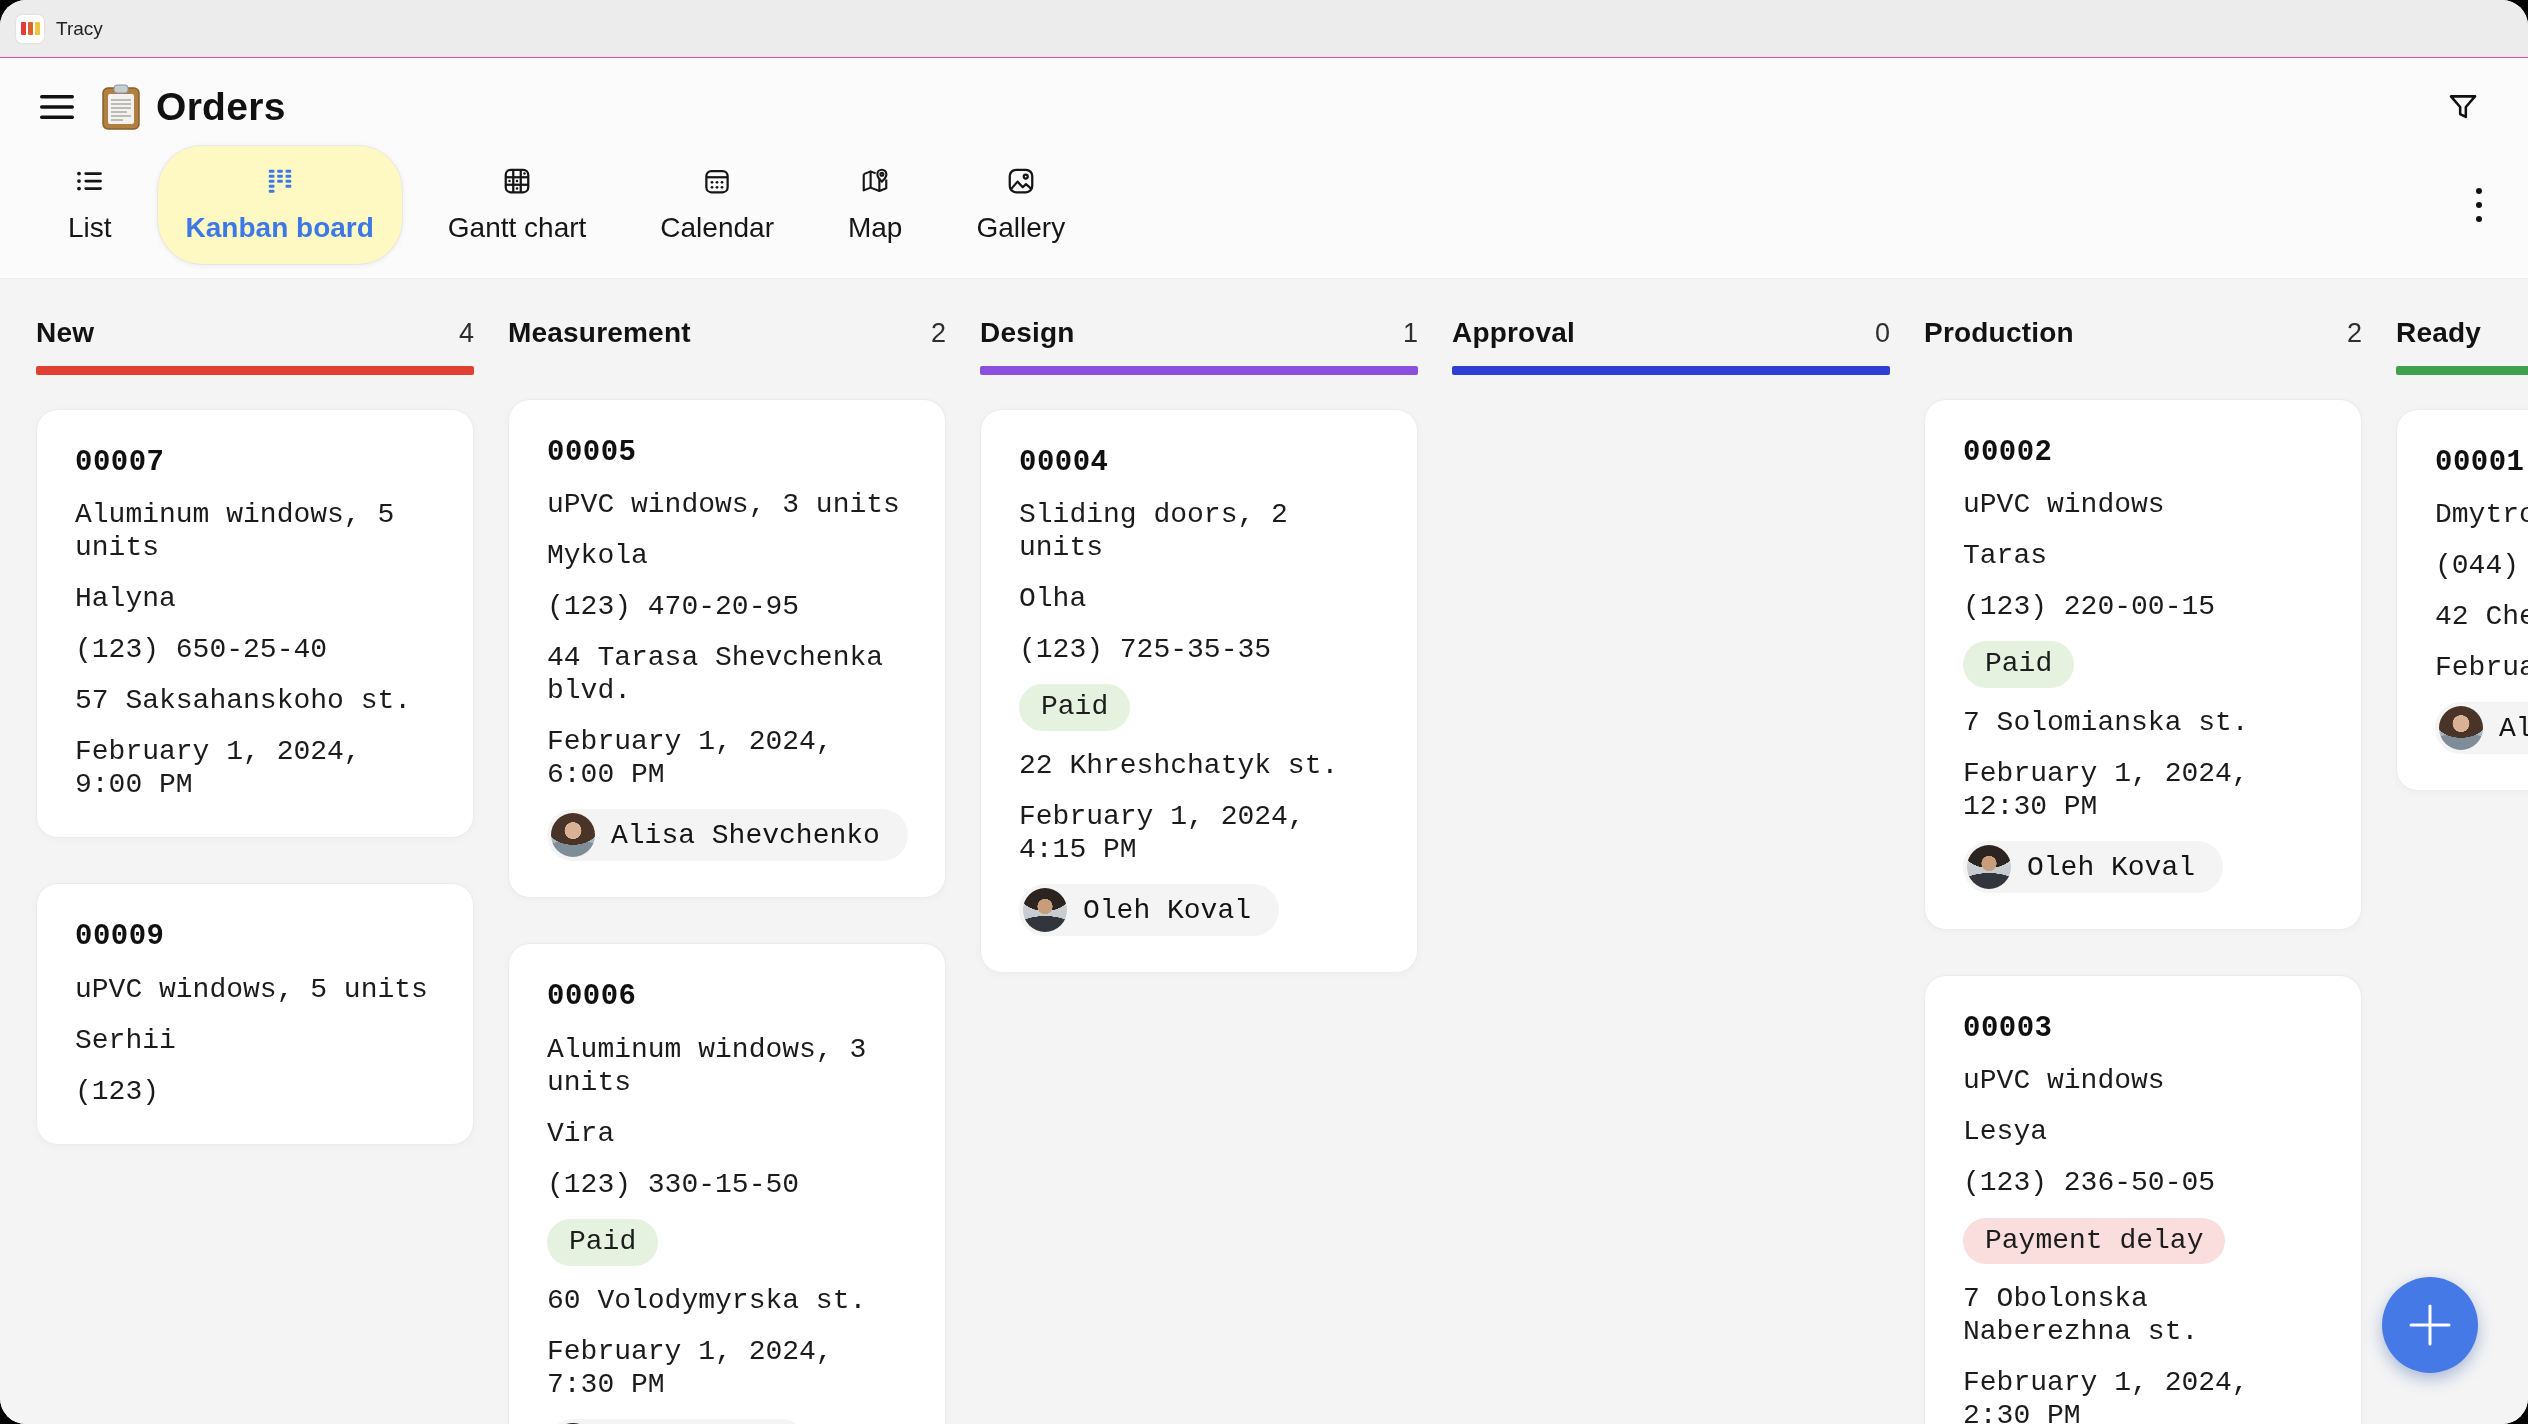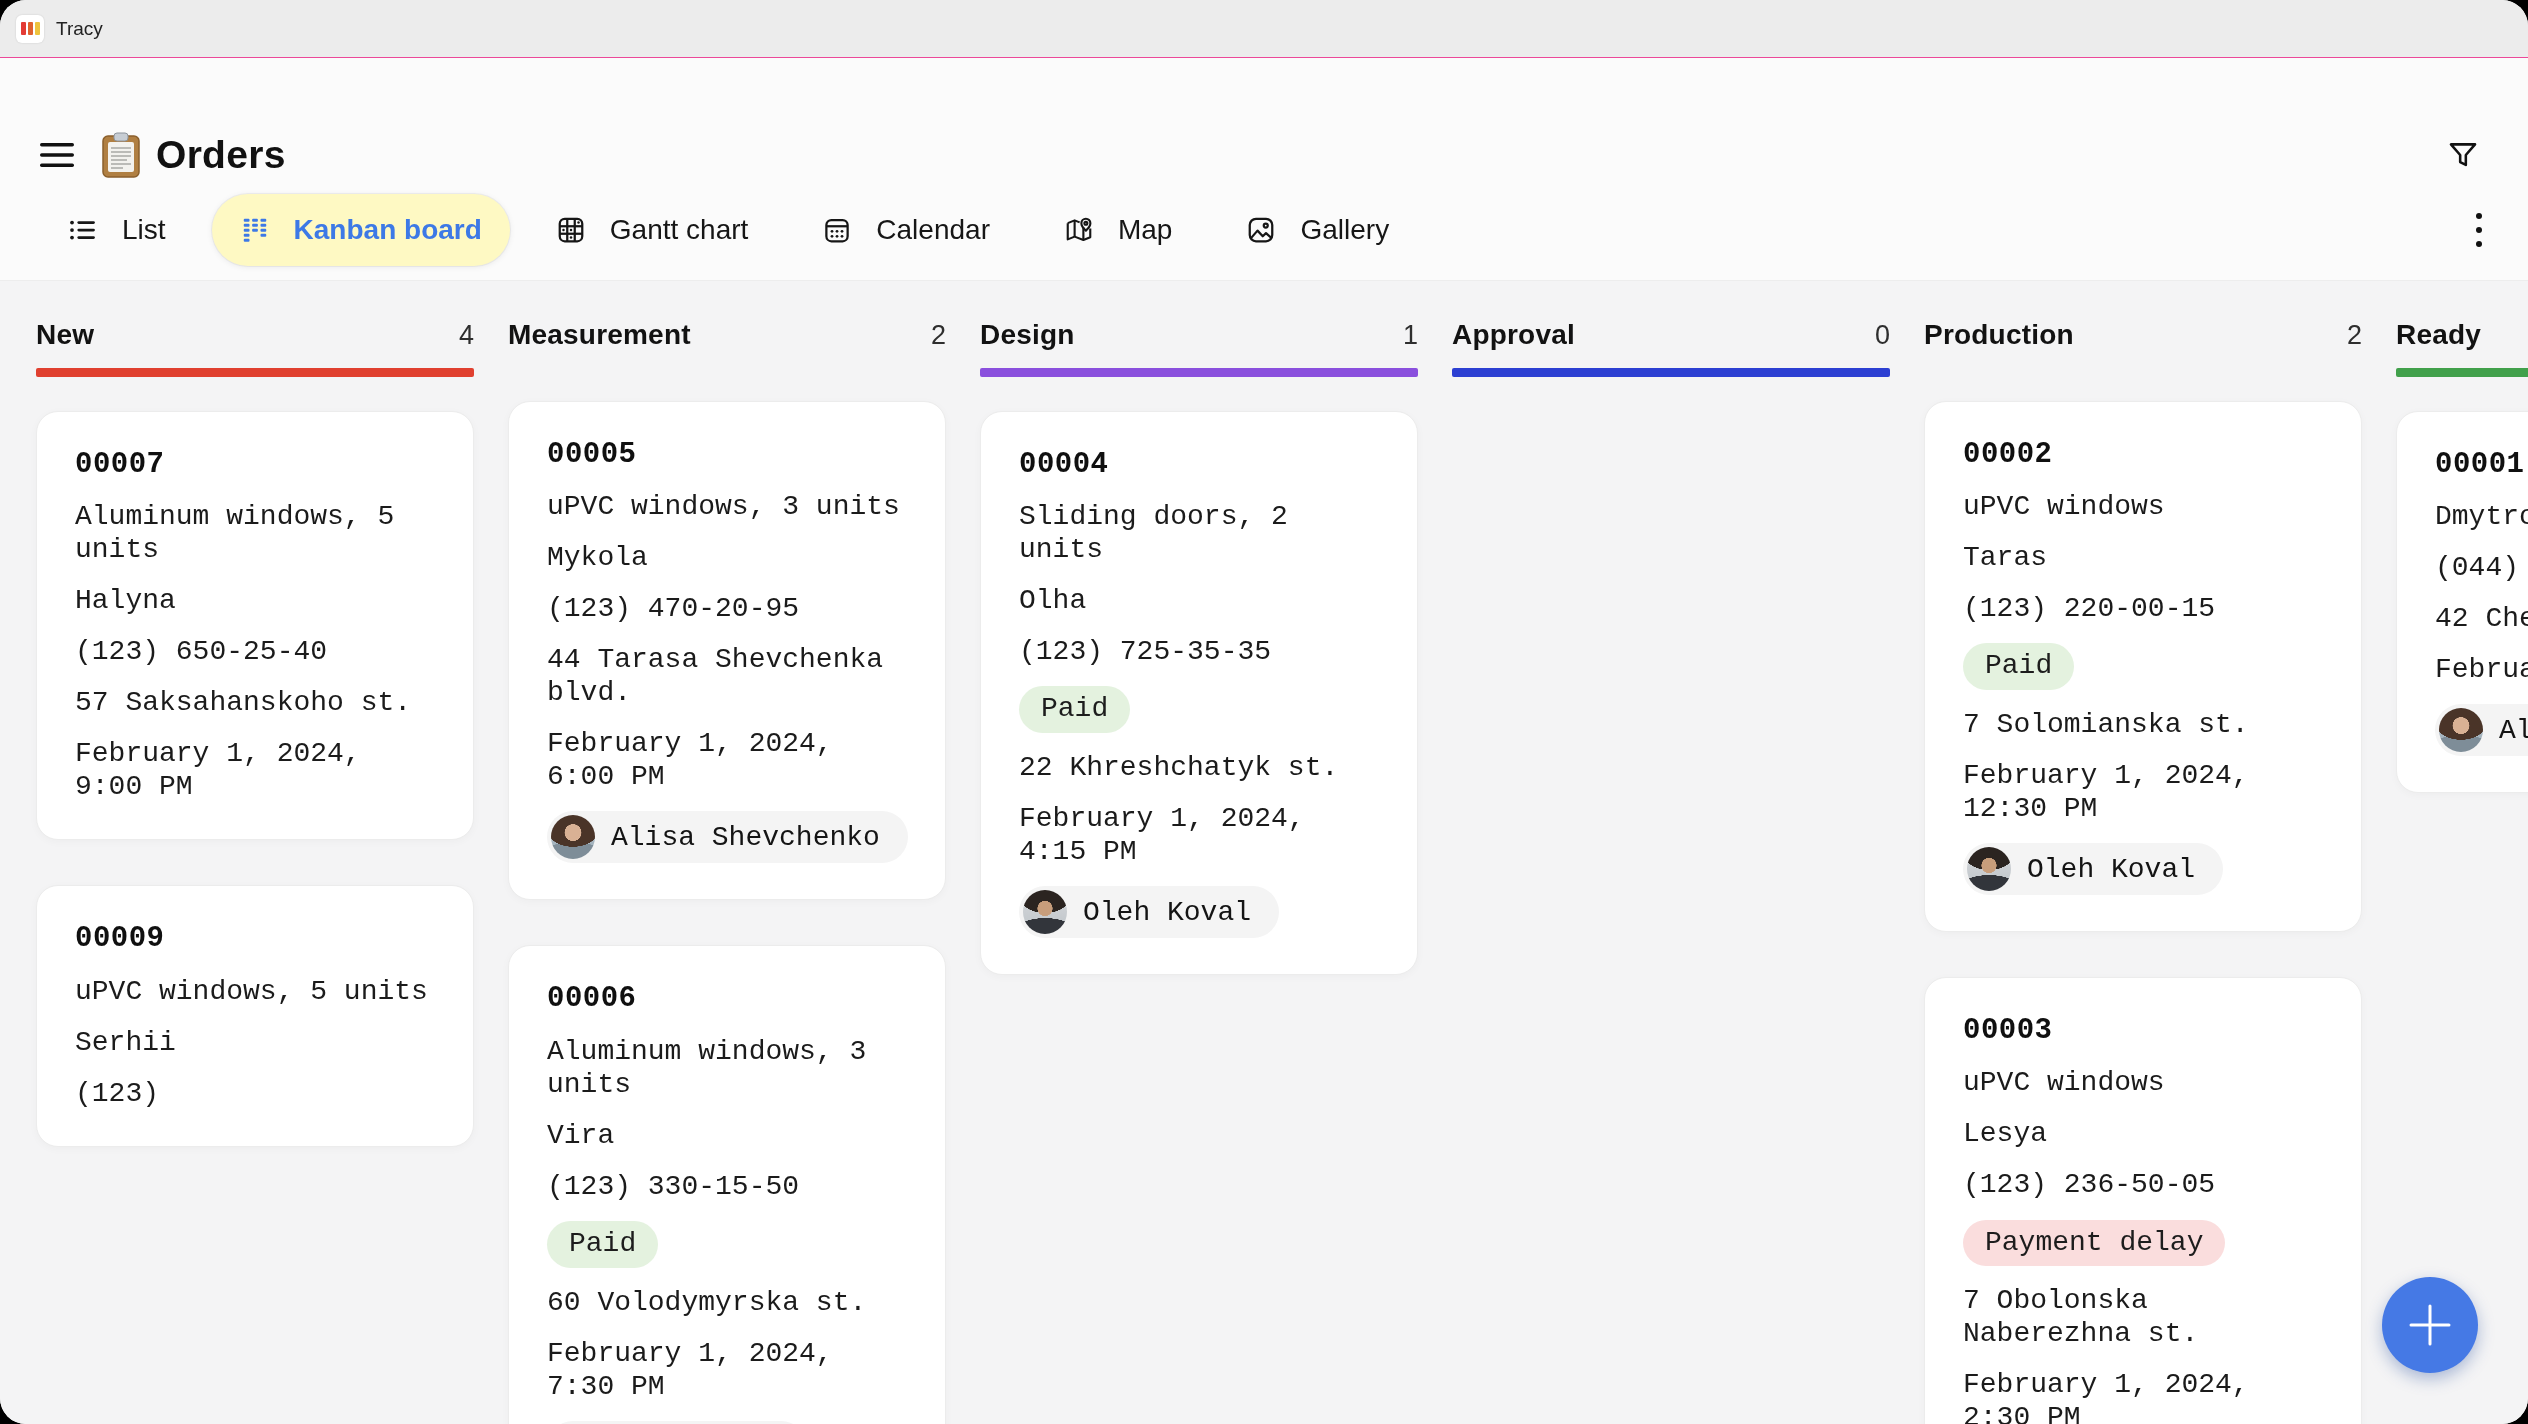--- a/index.html
+++ b/index.html
@@ -6,30 +6,30 @@
   body{width:2528px;height:1424px;position:relative;font-family:"Liberation Sans","DejaVu Sans",sans-serif;-webkit-font-smoothing:antialiased;}
   .window{position:absolute;inset:0;border-radius:26px;overflow:hidden;background:#fbfbfb;display:flex;flex-direction:column;}
 
   
   .titlebar{height:57px;background:#ececec;display:flex;align-items:center;padding-left:16px;flex:0 0 auto;border-bottom:1px solid #ec4899;}
   .app-logo{width:28px;height:28px;background:#fff;border-radius:6px;display:flex;align-items:center;justify-content:center;gap:2px;box-shadow:0 0 2px rgba(0,0,0,.15);}
   .app-logo i{width:5px;height:13px;border-radius:1px;display:block;}
   .app-title{margin-left:12px;font-size:19px;color:#222;}
 
   
-  .header{background:#fbfbfb;flex:0 0 auto;border-bottom:1px solid #ededed;margin-top:48px;}
+  .header{background:#fbfbfb;flex:0 0 auto;border-bottom:1px solid #ededed;}
   .header-row{display:flex;align-items:center;padding:26px 48px 8px 40px;}
   .icon-btn{background:none;border:none;padding:0;cursor:pointer;display:flex;align-items:center;justify-content:center;}
   .page-title-wrap{display:flex;align-items:center;margin-left:26px;gap:14px;}
   .page-title{font-size:39px;font-weight:700;color:#111;letter-spacing:.3px;}
   .spacer{flex:1;}
 
   
   .tabs-row{display:flex;align-items:center;padding:8px 44px 14px 40px;}
-  .tab{display:flex;align-items:center;gap:24px;border:none;background:transparent;font-family:inherit;font-size:28px;color:#161616;padding:20px 28px;border-radius:44px;cursor:pointer;white-space:nowrap;}
+  .tab{display:flex;align-items:center;gap:16px;border:none;background:transparent;font-family:inherit;font-size:28px;color:#161616;padding:20px 28px;border-radius:44px;cursor:pointer;white-space:nowrap;flex-direction:column;}
   .tab.active{background:#fef9c3;color:#3d79e6;box-shadow:0 1px 6px rgba(0,0,0,.08),0 0 0 1px #f0f0f0;font-weight:bold;}
   .tab + .tab{margin-left:18px;}
 
   
   .board{flex:1;background:#f4f4f5;display:flex;gap:34px;padding:38px 0 0 36px;overflow:hidden;}
   .column{flex:0 0 438px;width:438px;display:flex;flex-direction:column;}
   .col-head{display:flex;align-items:baseline;justify-content:space-between;height:33px;}
   .col-name{font-size:28px;font-weight:700;color:#121212;letter-spacing:.2px;}
   .col-count{font-size:27px;font-weight:300;color:#2e2e2e;}
   .col-underline{height:9px;border-radius:2px;margin-top:16px;}

